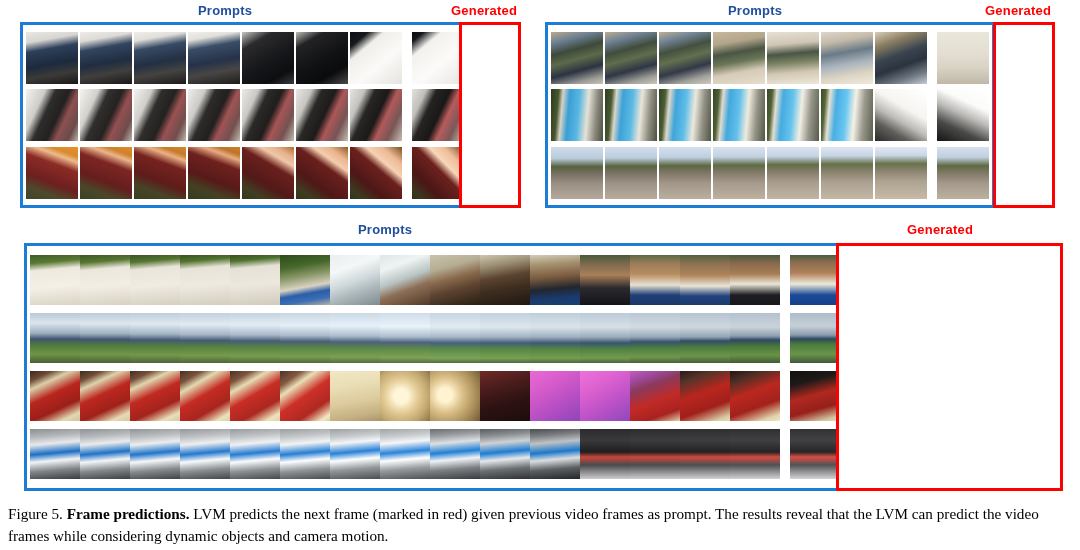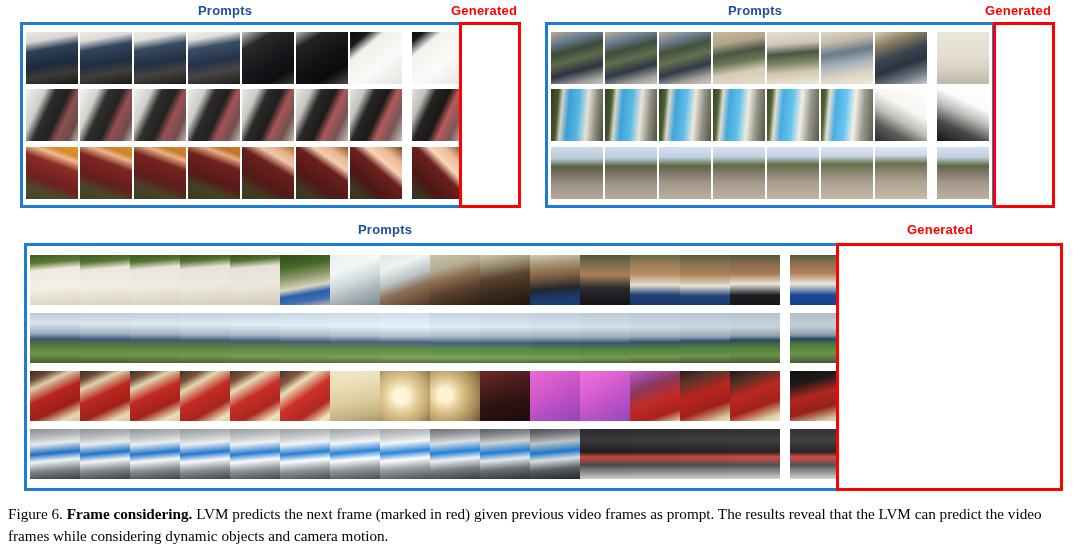--- a/index.html
+++ b/index.html
@@ -270,16 +270,16 @@
       <div class="frame" style="width:50px;height:50px;margin-left:10px;background-image:linear-gradient(180deg,#323234 0%,#424244 22%,#262628 46%,#d84e42 56%,#525254 72%,#b0b0b2 92%,#d5d5d7 100%);"></div>
       <div class="frame" style="width:50px;height:50px;background-image:linear-gradient(180deg,#343436 0%,#444446 22%,#28282a 46%,#dc5044 56%,#545456 72%,#b2b2b4 92%,#d7d7d9 100%);"></div>
       <div class="frame" style="width:50px;height:50px;background-image:linear-gradient(180deg,#363638 0%,#464648 22%,#2a2a2c 46%,#e05246 56%,#565658 72%,#b4b4b6 92%,#d9d9db 100%);"></div>
       <div class="frame" style="width:50px;height:50px;background-image:linear-gradient(180deg,#3a3a3c 0%,#4a4a4c 22%,#2e2e30 46%,#e45448 56%,#5a5a5c 72%,#b8b8ba 92%,#dcdcde 100%);"></div>
       <div class="frame" style="width:50px;height:50px;background-image:linear-gradient(180deg,#3e3e40 0%,#4e4e50 22%,#323234 46%,#e8564a 56%,#5e5e60 72%,#bcbcbe 92%,#e0e0e2 100%);"></div>
     </div>
   </div>
 </div>
 
 <div class="caption">
-  <span>Figure 6.</span>
-  <b>Frame considering.</b>
+  <span>Figure 5.</span>
+  <b>Frame predictions.</b>
   <span>LVM predicts the next frame (marked in red) given previous video frames as prompt. The results reveal that the LVM can predict the video frames while considering dynamic objects and camera motion.</span>
 </div>
 
 </body></html>

